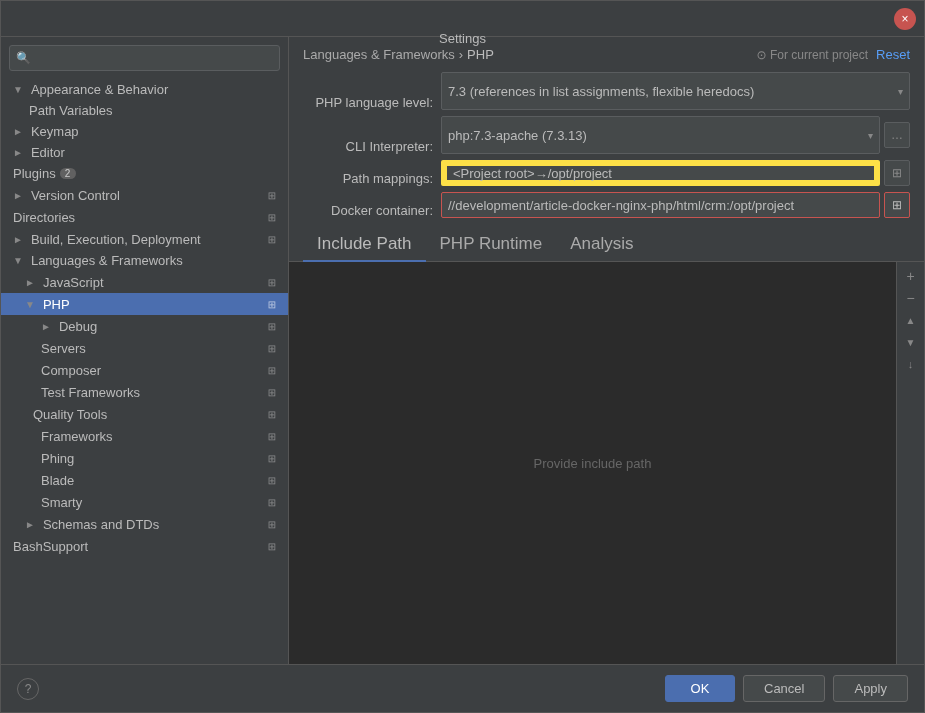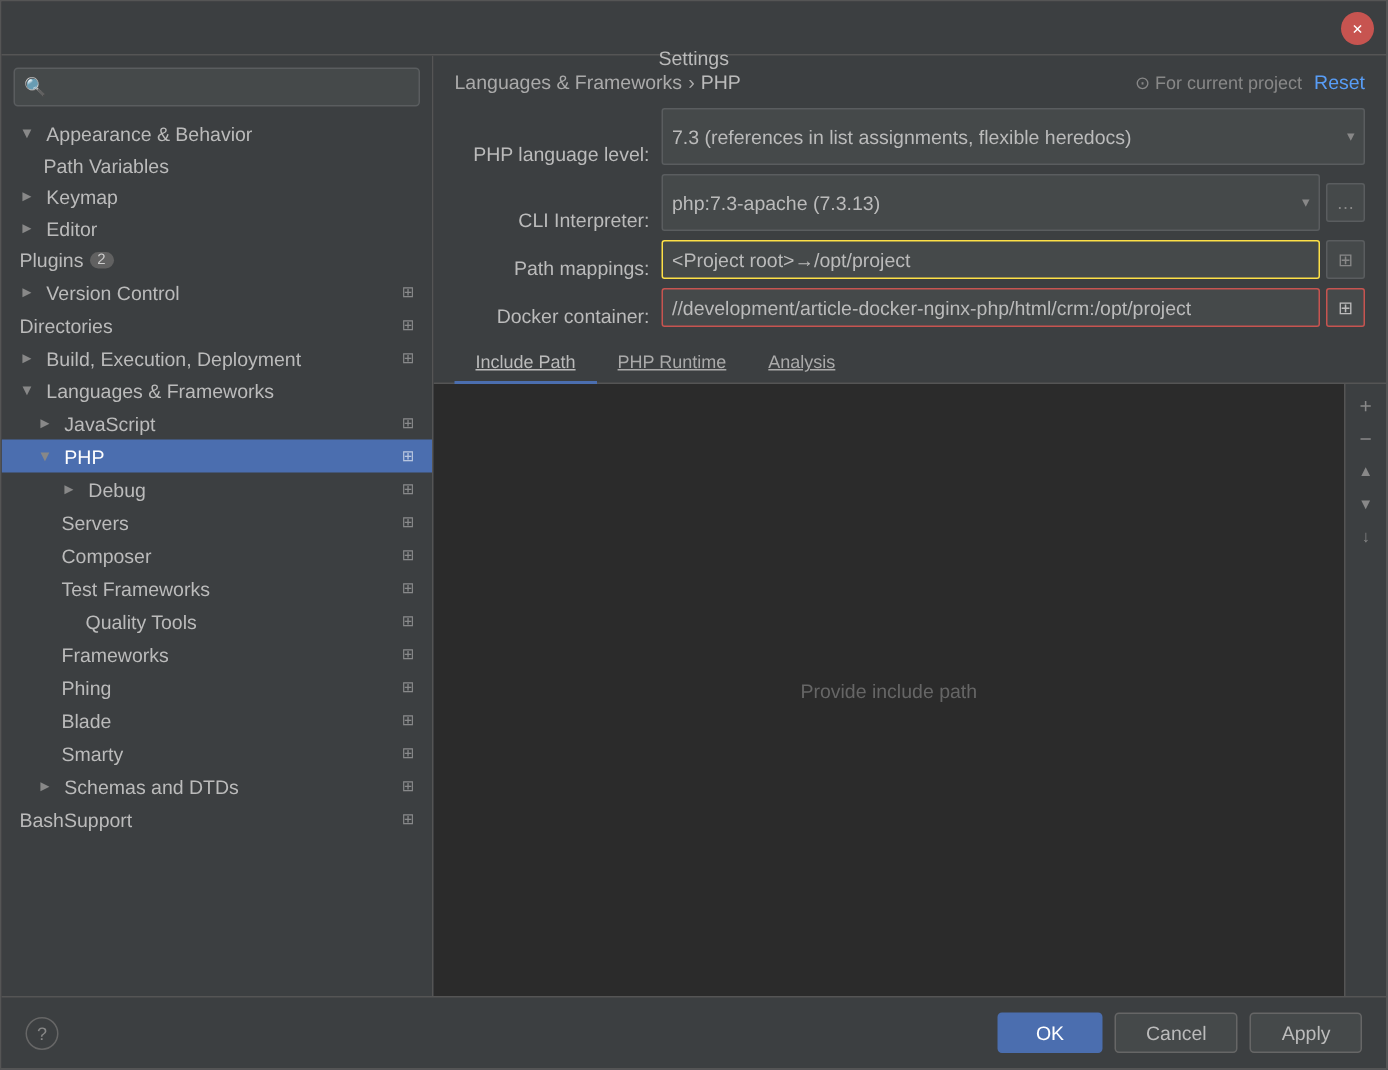--- a/index.html
+++ b/index.html
@@ -190,21 +190,21 @@
       display: flex;
       align-items: center;
       justify-content: space-between;
       cursor: pointer;
       border-radius: 2px;
     }
     .select-field .chevron { color: #888; font-size: 10px; }
     .input-field {
       flex: 1;
       background: #45494a;
-      border: 1px solid #fde047;
+      border: 6px solid #fde047;
       color: #bbb;
       font-size: 13px;
       padding: 3px 6px;
       height: 26px;
       display: flex;
       align-items: center;
       border-radius: 2px;
     }
     .browse-btn {
       width: 26px;
@@ -227,23 +227,22 @@
       display: flex;
       padding: 0 14px;
       border-bottom: 1px solid #555;
       flex-shrink: 0;
     }
     .tab {
       padding: 6px 14px;
       color: #aaa;
       cursor: pointer;
       border-bottom: 2px solid transparent;
-      font-size: 12px;
+      font-size: 17px;
       margin-bottom: -1px;
-      text-decoration: underline;
     }
     .tab.active {
       color: #bbb;
       border-bottom: 2px solid #4b6eaf;
     }
     
     .tab-content {
       flex: 1;
       position: relative;
       overflow: hidden;
@@ -439,21 +438,21 @@
       <div class="sidebar-item" style="padding-left:40px;">
         <span>Composer</span>
         <span class="icon-right">⊞</span>
       </div>
 
       <div class="sidebar-item" style="padding-left:40px;">
         <span>Test Frameworks</span>
         <span class="icon-right">⊞</span>
       </div>
 
-      <div class="sidebar-item" style="padding-left:56px;gap:36px;">
+      <div class="sidebar-item" style="padding-left:32px;gap:36px;">
         <span>Quality Tools</span>
         <span class="icon-right">⊞</span>
       </div>
 
       <div class="sidebar-item" style="padding-left:40px;">
         <span>Frameworks</span>
         <span class="icon-right">⊞</span>
       </div>
 
       <div class="sidebar-item" style="padding-left:40px;gap:32px;">

